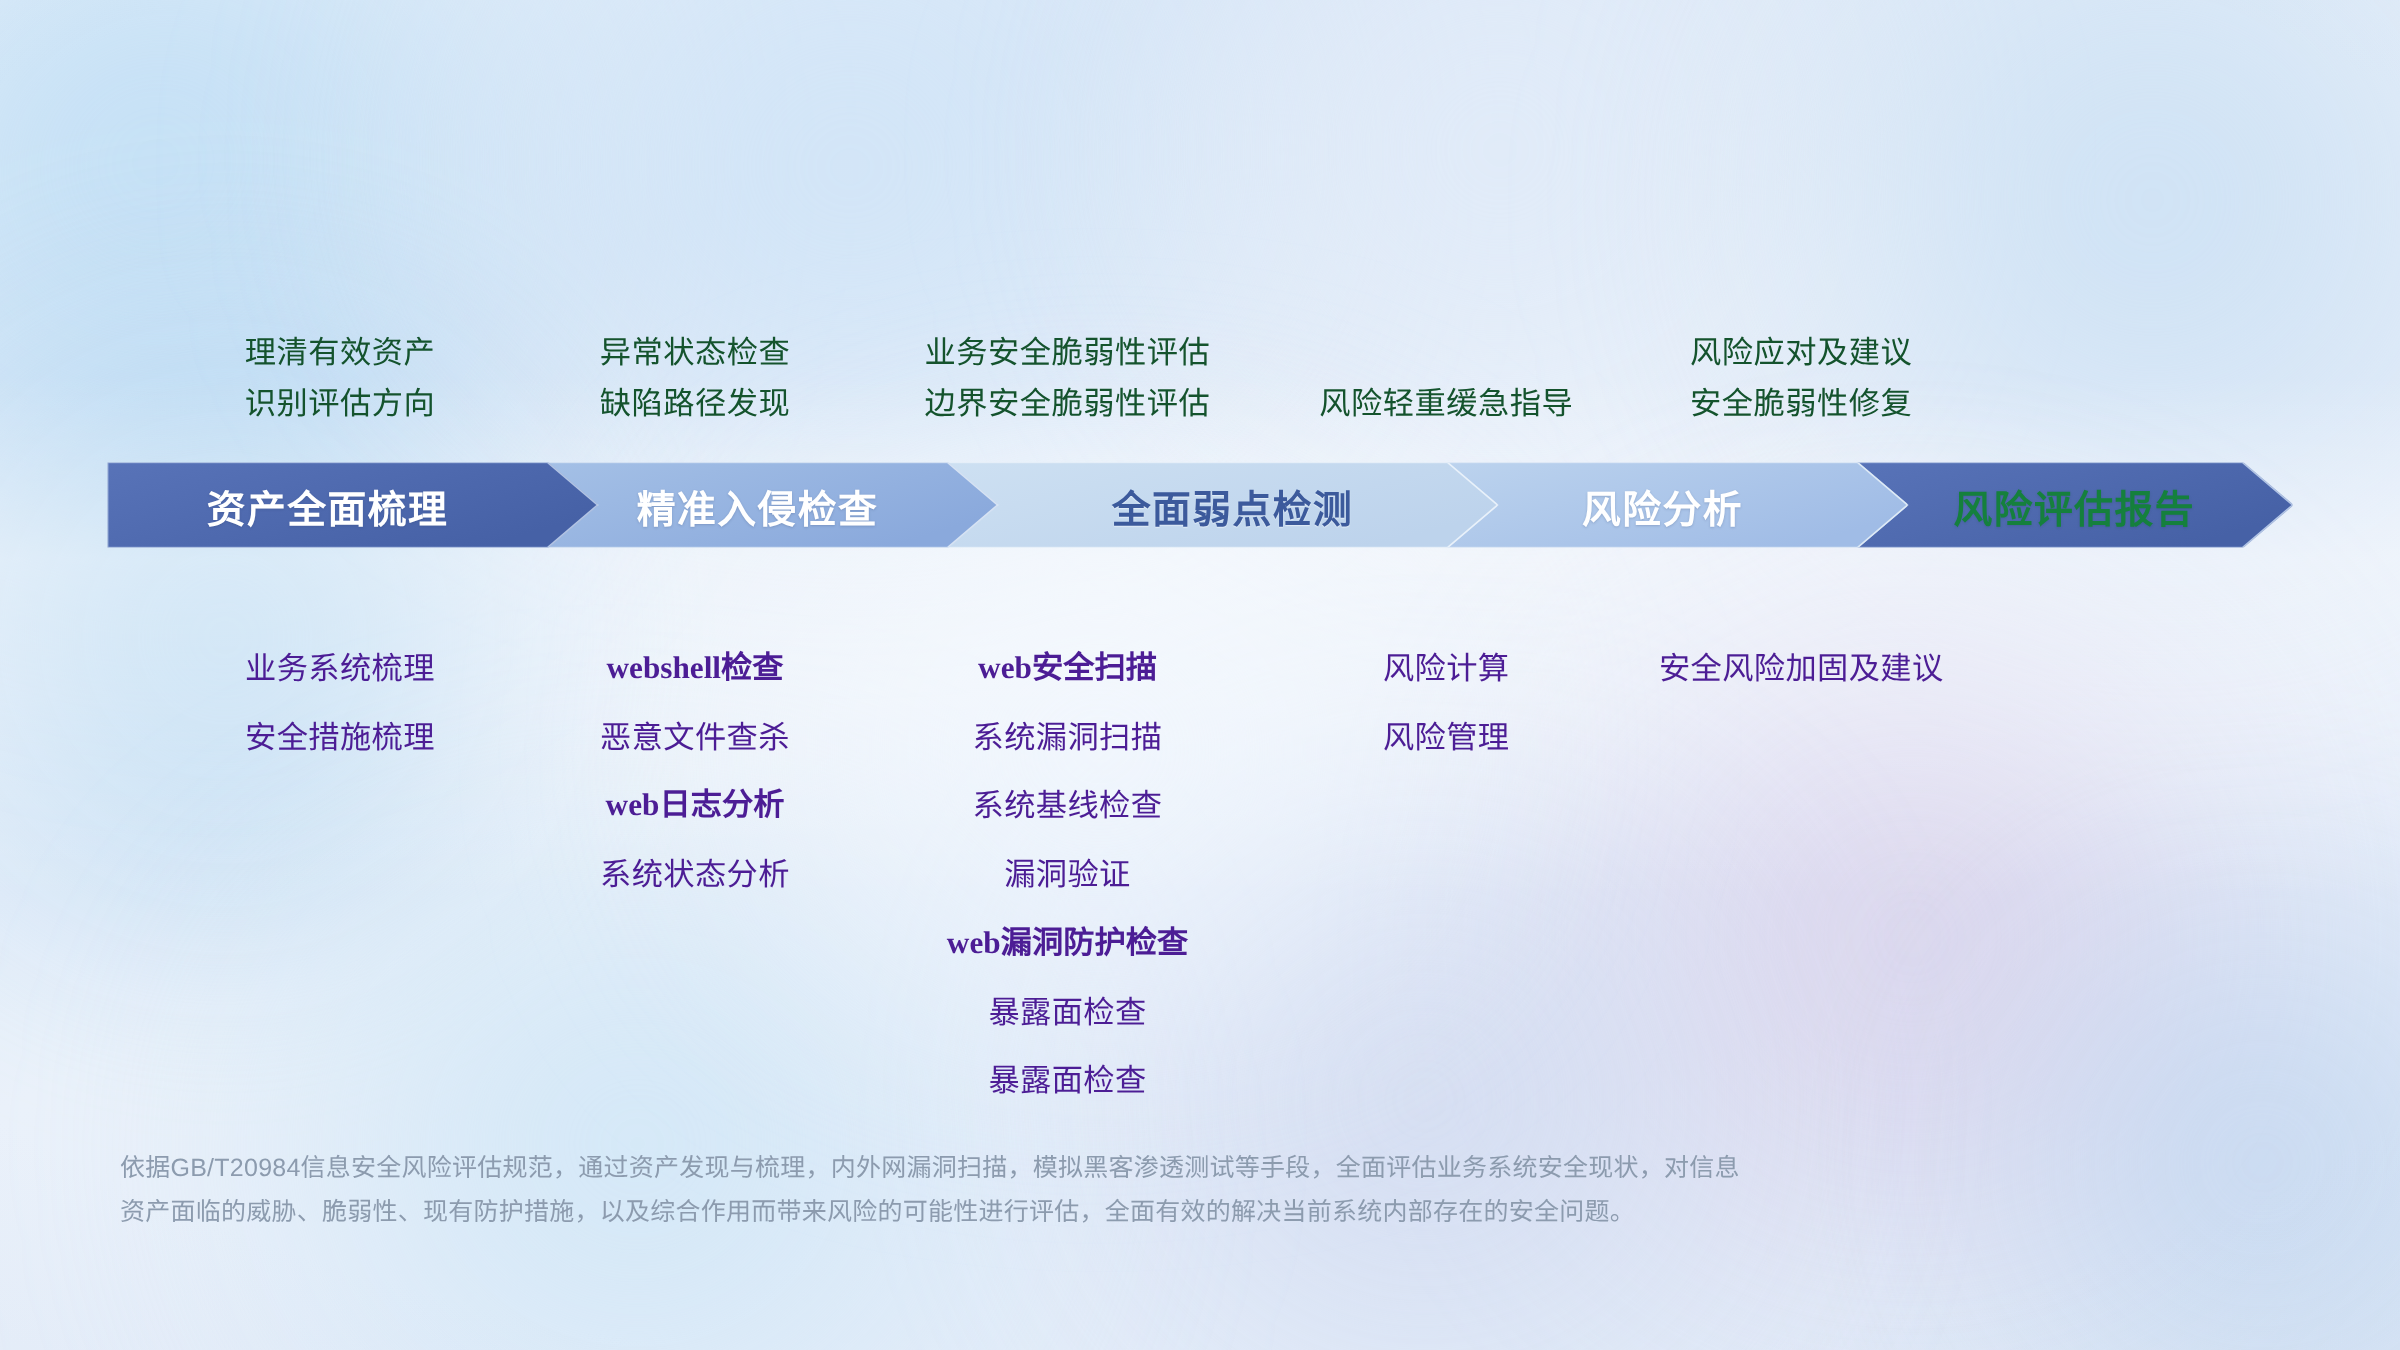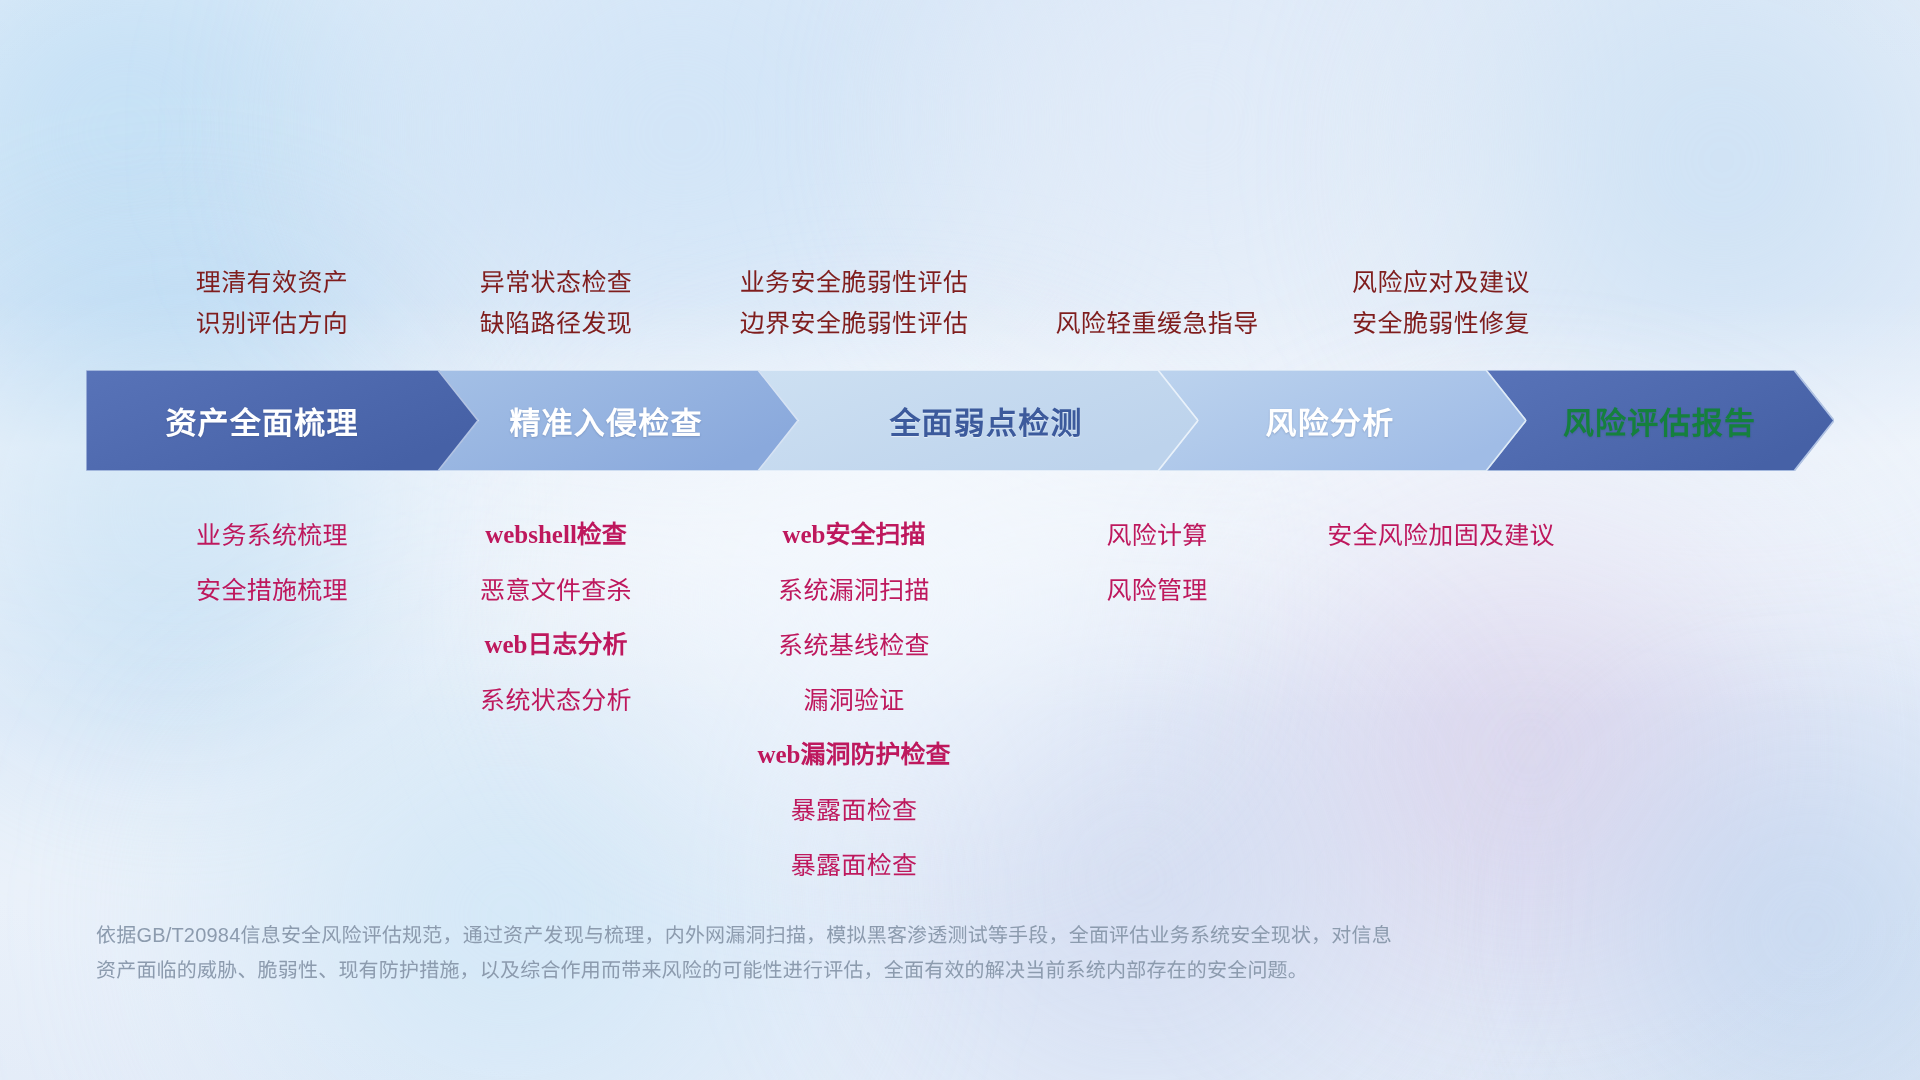--- a/index.html
+++ b/index.html
@@ -48,43 +48,43 @@
     background:radial-gradient(ellipse 120% 105% at 50% 45%,rgba(255,255,255,0) 55%,rgba(180,200,225,.30) 100%);
   }
 
   
   #content{position:absolute;inset:0;}
 
   
   .cap-row{position:absolute;left:0;right:0;}
   .cap-col{position:absolute;text-align:center;}
   .cap-line{
-    font-size:25px;color:#7f1d1d;line-height:1.62;
+    font-size:25px;color:#14532d;line-height:1.62;
     letter-spacing:.4px;white-space:nowrap;
   }
 
   
   #band{position:absolute;left:86px;top:370px;width:1748px;height:82px;}
   .seg{
-    position:absolute;top:0;height:101px;
+    position:absolute;top:0;height:68px;
     display:flex;align-items:center;justify-content:center;
     box-sizing:border-box;
   }
   .seg .lbl{
     font-size:31px;font-weight:bold;letter-spacing:1.2px;
     white-space:nowrap;position:relative;z-index:3;
     text-shadow:0 1px 2px rgba(40,60,100,.22);
   }
   .seg-shape{position:absolute;inset:0;z-index:1;}
   .seg-shape svg{display:block;width:100%;height:100%;}
 
   
   .list-col{position:absolute;text-align:center;}
   .list-line{
-    font-size:25px;color:#be185d;line-height:1.6;
+    font-size:25px;color:#4c1d95;line-height:1.6;
     letter-spacing:.3px;white-space:nowrap;
     margin-bottom:15px;
   }
   .list-line.serif{font-family:"Liberation Serif","DejaVu Serif",serif;font-weight:bold;letter-spacing:0;}
 
   
   #footer{
     position:absolute;left:96px;top:918px;width:1520px;
     font-size:20px;line-height:1.75;color:#8c9bae;letter-spacing:.2px;
   }

